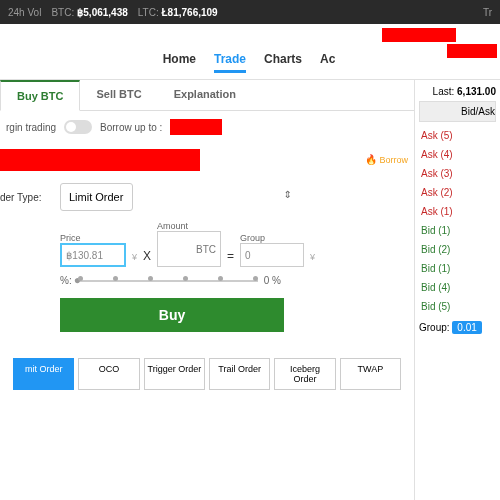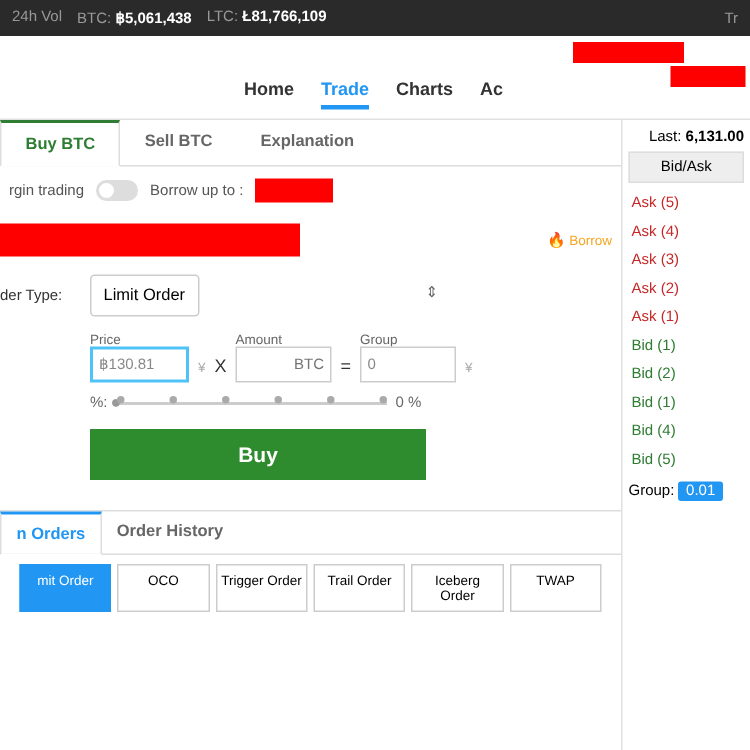--- a/index.html
+++ b/index.html
@@ -37,35 +37,35 @@
 .form-area { padding: 6px 10px 6px 0; }
 .form-row { display: flex; align-items: center; margin-bottom: 10px; }
 .form-label { width: 60px; font-size: 10px; color: #333; }
 .order-select { flex: 1; max-width: 240px; height: 28px; border: 1px solid #ccc; border-radius: 3px; padding: 0 8px; font-size: 11px; background: #fff; appearance: none; position: relative; }
 .select-wrap { position: relative; flex: 1; max-width: 240px; }
 .select-wrap::after { content: '⇕'; position: absolute; right: 8px; top: 6px; font-size: 10px; color: #666; }
 
 .price-row { display: flex; align-items: flex-end; gap: 6px; margin-left: 60px; margin-bottom: 8px; }
 .price-col { display: flex; flex-direction: column; font-size: 9px; color: #666; }
 .price-input { width: 66px; height: 24px; border: 2px solid #4fc3f7; padding: 0 4px; font-size: 10px; color:#888; }
-.amount-input { width: 64px; height: 24px; border: 1px solid #ccc; padding: 0 4px; font-size: 10px; text-align: right; color: #aaa; }
+.amount-input { width: 64px; height: 36px; border: 1px solid #ccc; padding: 0 4px; font-size: 10px; text-align: right; color: #aaa; }
 .total-input { width: 64px; height: 24px; border: 1px solid #ccc; padding: 0 4px; font-size: 10px; color: #888; }
 .op { font-size: 12px; padding-bottom: 4px; color: #333; }
 .unit { font-size: 9px; color: #aaa; padding-bottom: 5px; }
 
 .slider-row { margin-left: 60px; display: flex; align-items: center; gap: 6px; font-size: 10px; color: #666; margin-bottom: 12px; }
 .slider-track { flex: 1; max-width: 180px; height: 2px; background: #ccc; position: relative; }
 .slider-track::before { content: '●'; position: absolute; left: -4px; top: -7px; color: #999; font-size: 12px; }
 .dots { display: flex; justify-content: space-between; width: 180px; position: absolute; top: -4px; left:0; }
 .dot { width: 5px; height: 5px; background: #aaa; border-radius: 50%; }
 
 .buy-btn { margin-left: 60px; width: 224px; height: 34px; background: #2e8b2e; color: #fff; border: none; font-size: 14px; font-weight: bold; cursor: pointer; }
 
 .last-row { text-align: right; font-size: 10px; margin-bottom: 4px; }
-.bid-ask-head { background: #eee; text-align: center; padding: 4px 0; font-size: 10px; margin-bottom: 4px; border:1px solid #ddd; }
+.bid-ask-head { background: #eee; text-align: right; padding: 4px 0; font-size: 10px; margin-bottom: 4px; border:1px solid #ddd; }
 .book-item { padding: 4px 2px; font-size: 10px; text-align: left; }
 .ask { color: #c62828; }
 .bid { color: #2e7d32; }
 .group-row { margin-top: 6px; font-size: 10px; }
 .group-val { background: #2196f3; color: #fff; padding: 1px 5px; border-radius: 2px; }
 
 .orders-tabs { display: flex; border-top: 1px solid #ddd; border-bottom: 1px solid #ddd; }
 .orders-tab { padding: 7px 10px; font-size: 11px; font-weight: bold; color: #666; }
 .orders-tab.active { color: #2196f3; border: 1px solid #ddd; border-bottom: 1px solid #fff; margin-bottom: -1px; border-top: 2px solid #2196f3; }
 
@@ -159,24 +159,20 @@
             </div>
         </div>
         <span>0 %</span>
       </div>
 
       <button class="buy-btn">Buy</button>
     </div>
 
     <div style="height:14px"></div>
 
-    <div class="orders-tabs">
-      <div class="orders-tab active">n Orders</div>
-      <div class="orders-tab">Order History</div>
-    </div>
 
     <div class="filter-row">
       <div class="filter-btn active">mit Order</div>
       <div class="filter-btn">OCO</div>
       <div class="filter-btn">Trigger Order</div>
       <div class="filter-btn">Trail Order</div>
       <div class="filter-btn">Iceberg Order</div>
       <div class="filter-btn">TWAP</div>
     </div>
   </div>

